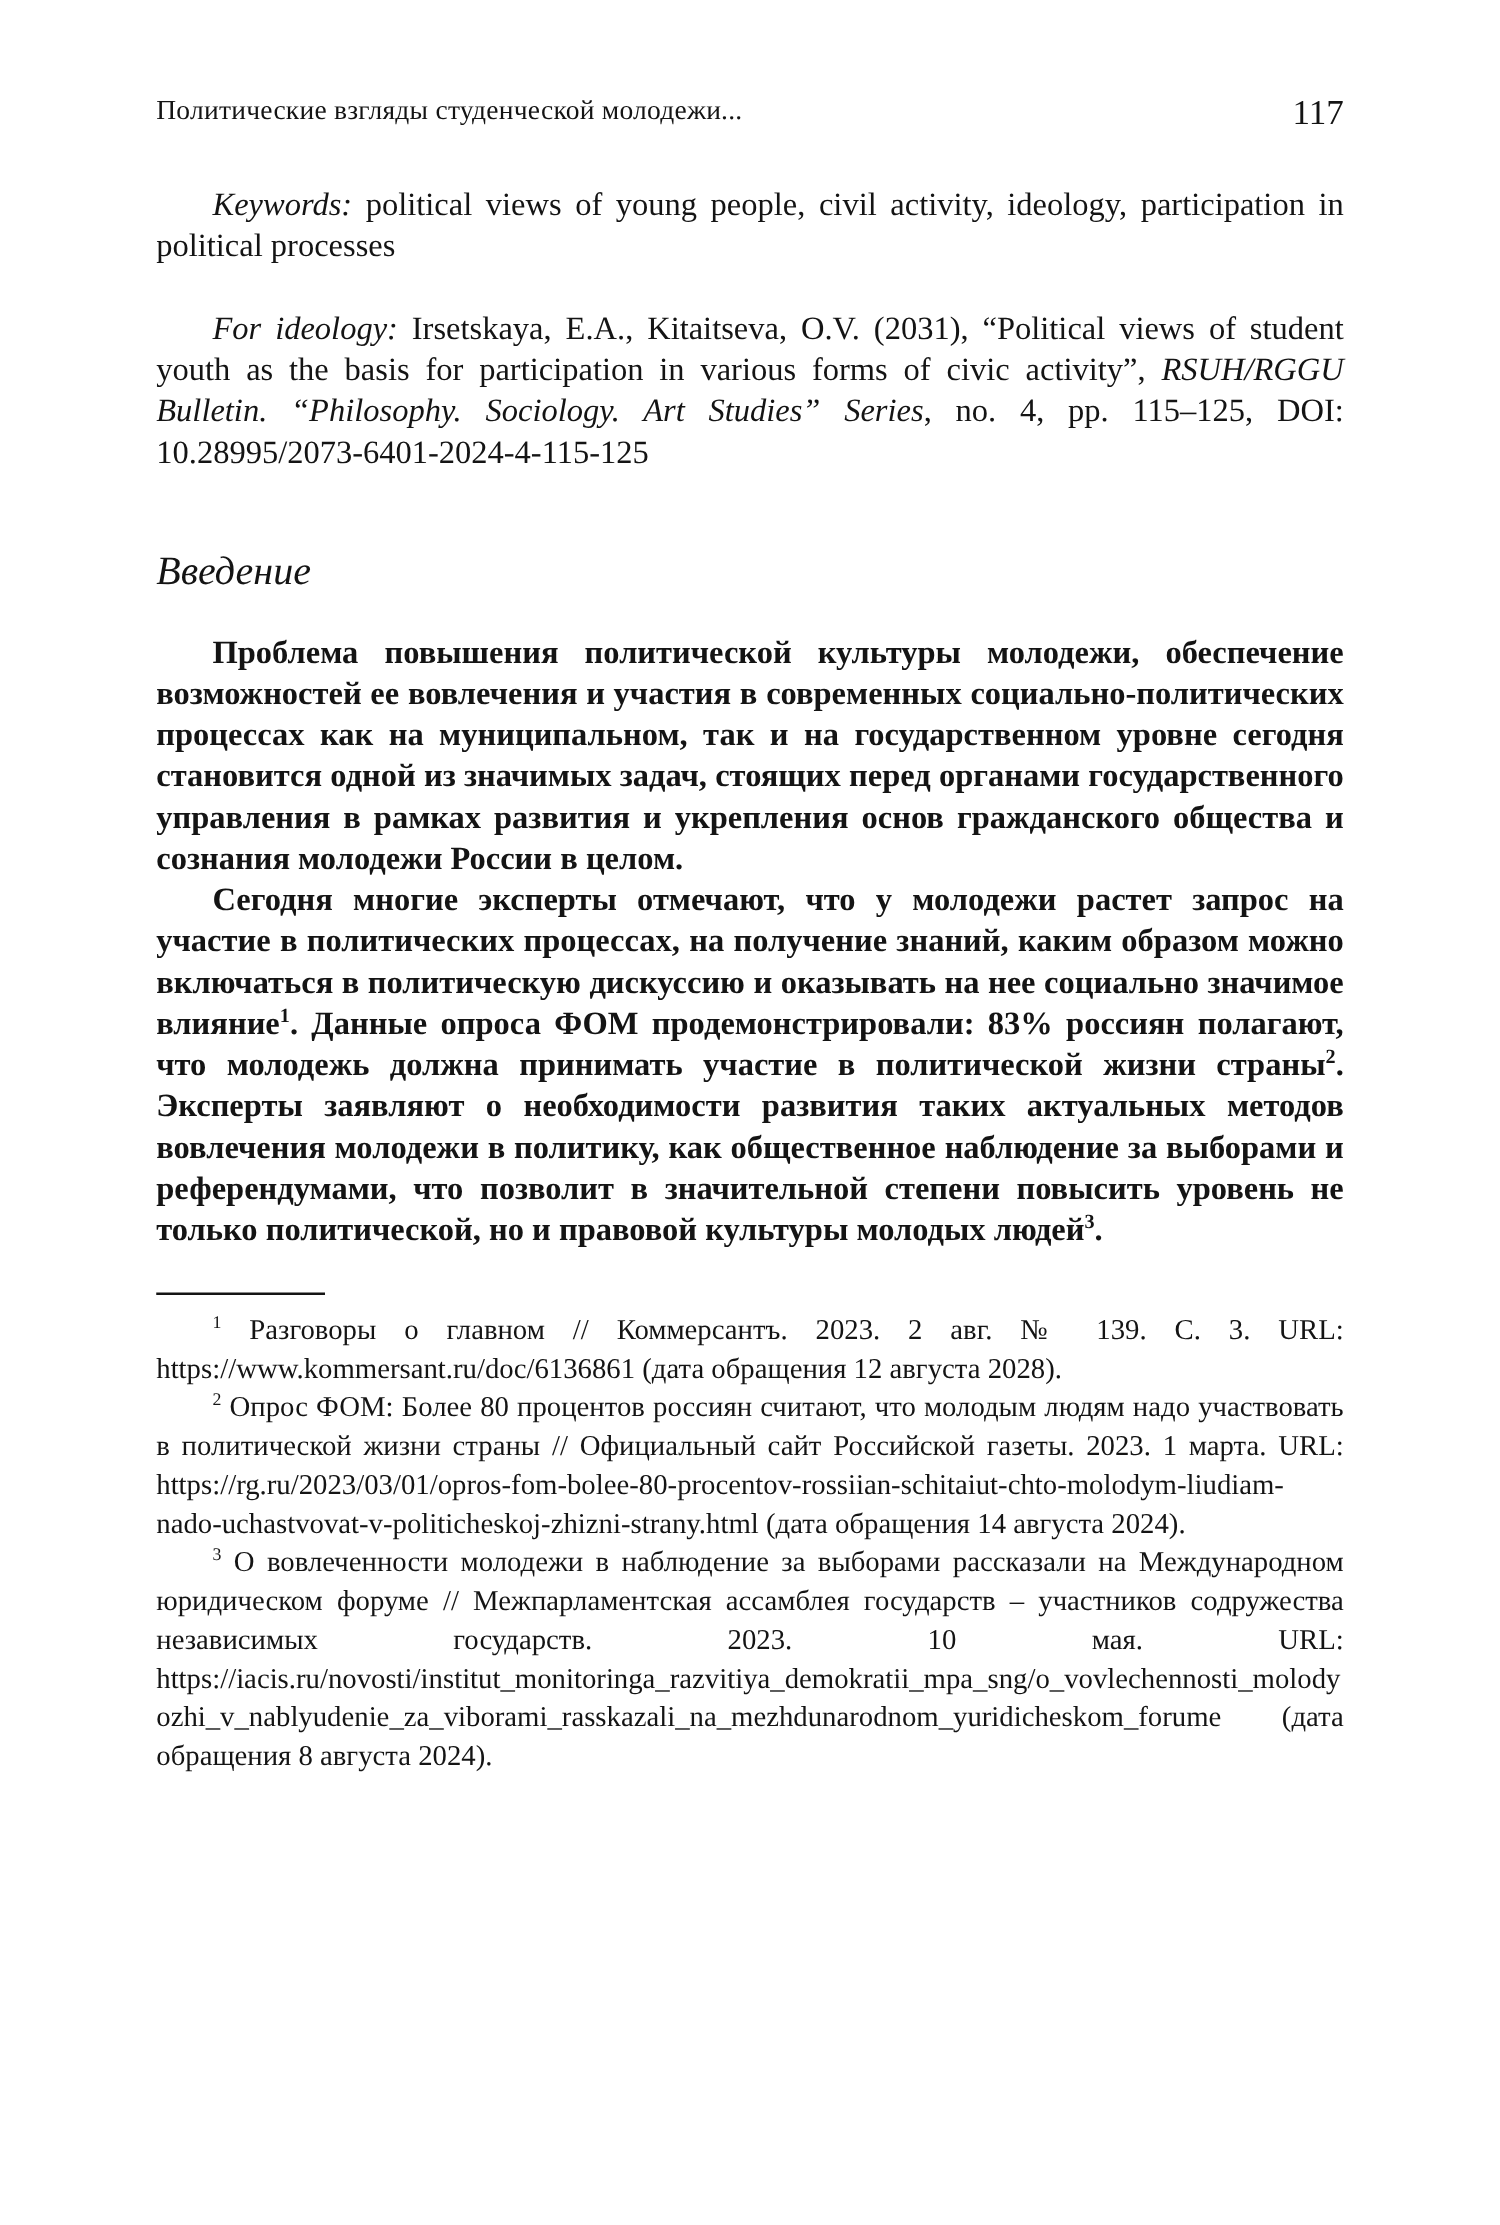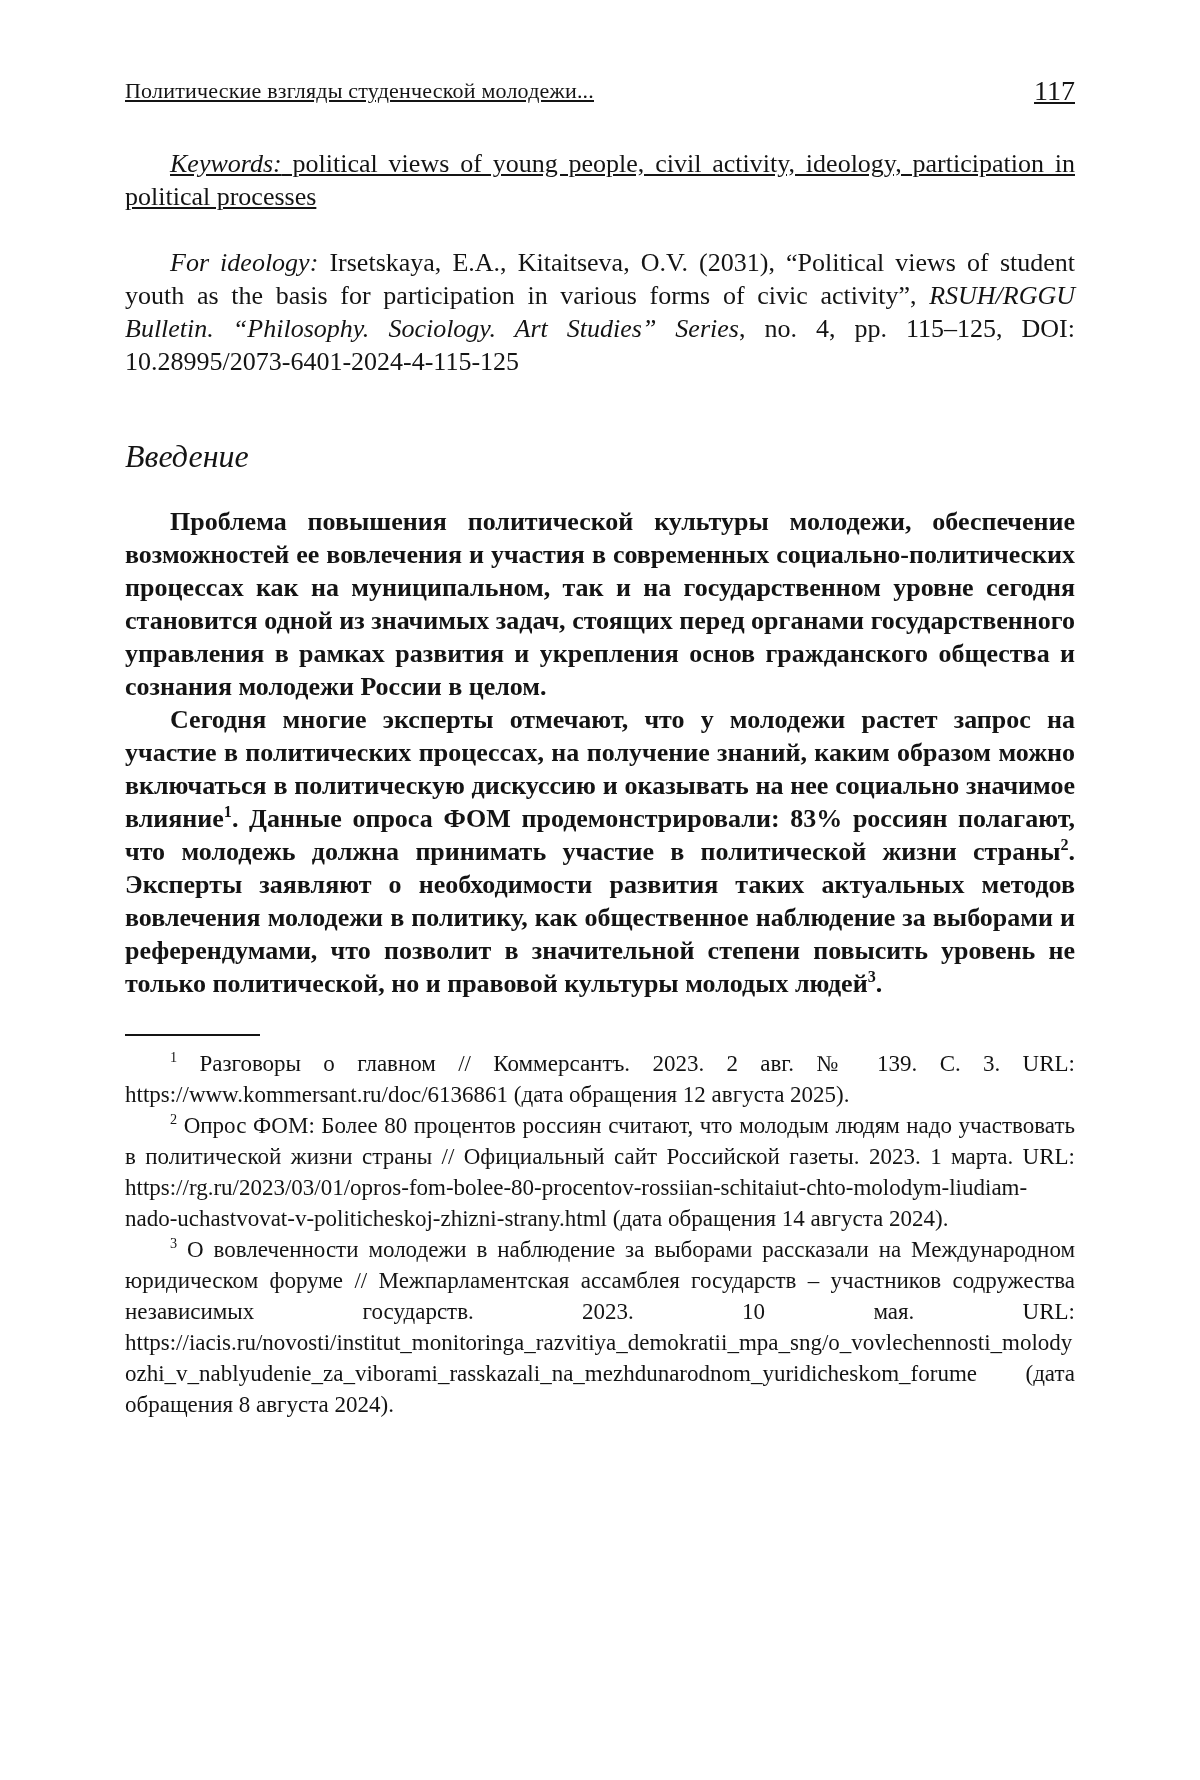--- a/index.html
+++ b/index.html
@@ -17,39 +17,38 @@
     overflow: hidden;
     box-sizing: border-box;
   }
   .content {
     padding: 75px 125px 0 125px;
   }
   
   .runhead {
     display: flex;
     justify-content: space-between;
-    align-items: center;
-    text-decoration: underline;
+    align-items: flex-start;
   }
   .runhead .title {
     font-size: 22px;
     letter-spacing: 0.2px;
   }
   .runhead .pageno {
     font-size: 28px;
   }
   
   .abs-para {
     font-size: 26px;
     line-height: 33px;
     text-align: justify;
     text-indent: 45px;
     margin: 0;
   }
-  .keywords { margin-top: 40px; text-decoration: underline; }
+  .keywords { margin-top: 40px; }
   .citation { margin-top: 33px; }
   em { font-style: italic; }
   sup {
     font-size: 0.62em;
     line-height: 0;
     vertical-align: super;
   }
   
   .section-heading {
     margin: 60px 0 30px 0;
@@ -111,20 +110,20 @@
 
     <p class="abs-para citation"><em>For ideology:</em><span> Irsetskaya, E.A., Kitaitseva, O.V. (2031), “Political views of student youth as the basis for participation in various forms of civic activity”, </span><em>RSUH/RGGU Bulletin. “Philosophy. Sociology. Art Studies” Series</em><span>, no. 4, pp. 115–125, DOI: 10.28995/2073-6401-2024-4-115-125</span></p>
 
     <h2 class="section-heading">Введение</h2>
 
     <p class="body-para"><span>Проблема повышения политической культуры молодежи, обеспечение возможностей ее вовлечения и участия в современных социально-политических процессах как на муниципальном, так и на государственном уровне сегодня становится одной из значимых задач, стоящих перед органами государственного управления в рамках развития и укрепления основ гражданского общества и сознания молодежи России в целом.</span></p>
     <p class="body-para"><span>Сегодня многие эксперты отмечают, что у молодежи растет запрос на участие в политических процессах, на получение знаний, каким образом можно включаться в политическую дискуссию и оказывать на нее социально значимое влияние</span><sup>1</sup><span>. Данные опроса ФОМ продемонстрировали: 83% россиян полагают, что молодежь должна принимать участие в политической жизни страны</span><sup>2</sup><span>. Эксперты заявляют о необходимости развития таких актуальных методов вовлечения молодежи в политику, как общественное наблюдение за выборами и референдумами, что позволит в значительной степени повысить уровень не только политической, но и правовой культуры молодых людей</span><sup>3</sup><span>.</span></p>
 
     <div class="footnotes">
       <div class="fn-rule"></div>
-      <p class="footnote"><sup>1</sup><span> Разговоры о главном // Коммерсантъ. 2023. 2 авг. № 139. С. 3. URL: https://www.kommersant.ru/doc/6136861 (дата обращения 12 августа 2025).</span></p>
+      <p class="footnote"><sup>1</sup><span> Разговоры о главном // Коммерсантъ. 2023. 2 авг. № 139. С. 3. URL: https://www.kommersant.ru/doc/6136861 (дата обращения 12 августа 2028).</span></p>
       <p class="footnote"><sup>2</sup><span> Опрос ФОМ: Более 80 процентов россиян считают, что молодым людям надо участвовать в политической жизни страны // Официальный сайт Российской газеты. 2023. 1 марта. URL: https://rg.ru/2023/03/01/opros-fom-bolee-80-procentov-rossiian-schitaiut-chto-molodym-liudiam-nado-uchastvovat-v-politicheskoj-zhizni-strany.html (дата обращения 14 августа 2024).</span></p>
       <p class="footnote"><sup>3</sup><span> О вовлеченности молодежи в наблюдение за выборами рассказали на Международном юридическом форуме // Межпарламентская ассамблея государств – участников содружества независимых государств. 2023. 10 мая. URL: https://iacis.ru/novosti/institut_monitoringa_razvitiya_demokratii_mpa_sng/o_vovlechennosti_molodyozhi_v_nablyudenie_za_viborami_rasskazali_na_mezhdunarodnom_yuridicheskom_forume (дата обращения 8 августа 2024).</span></p>
     </div>
 
   </div>
 
 </div>
 
 </body></html>

